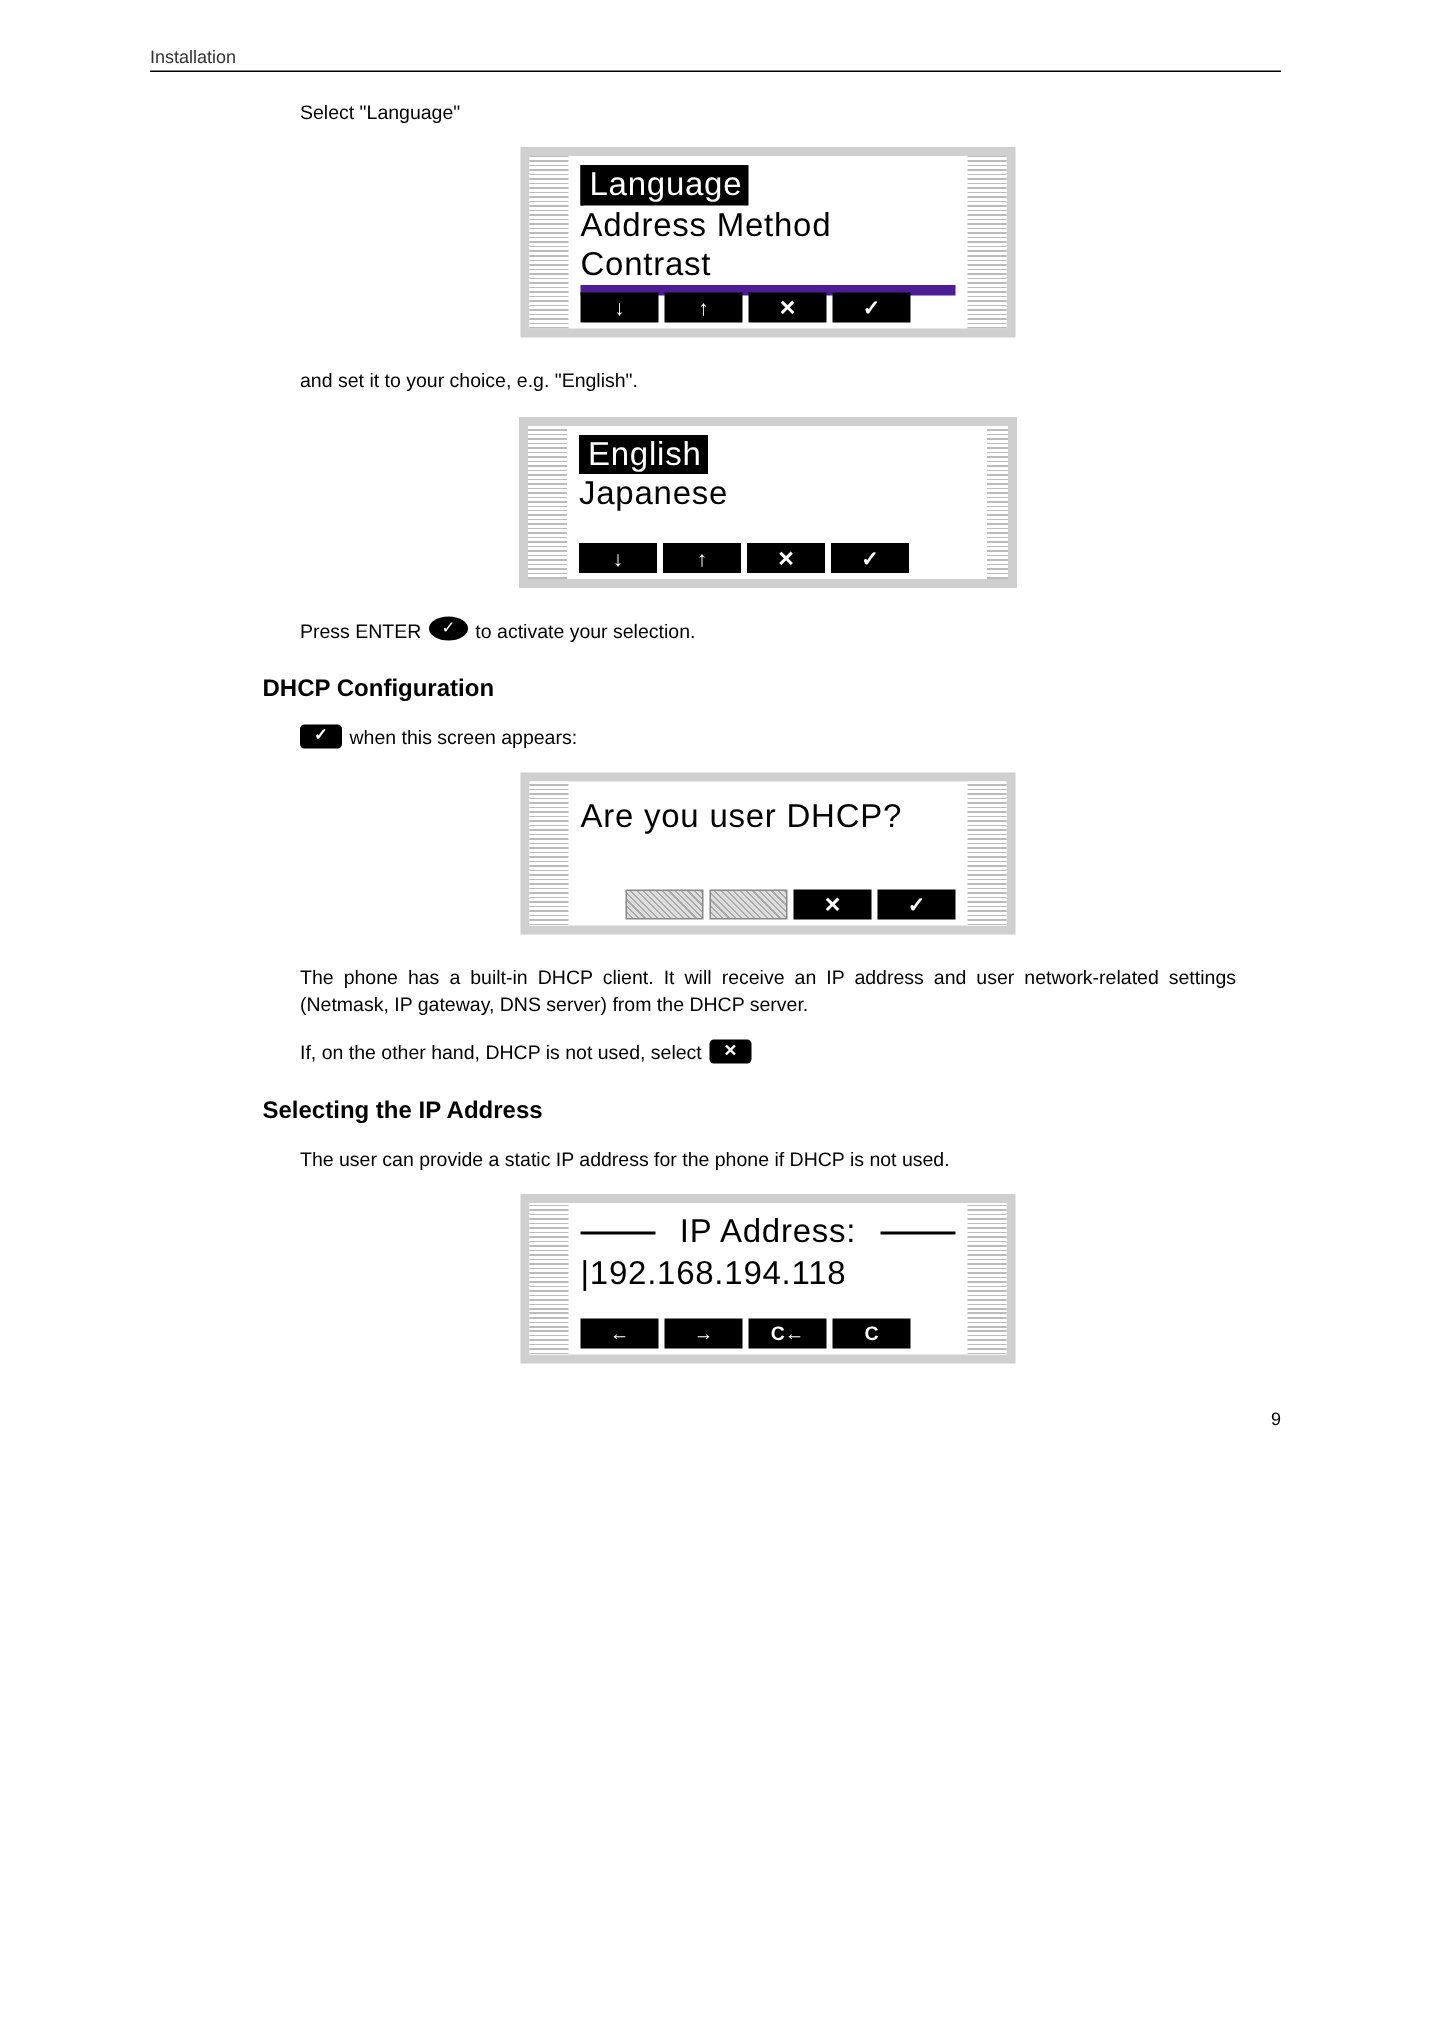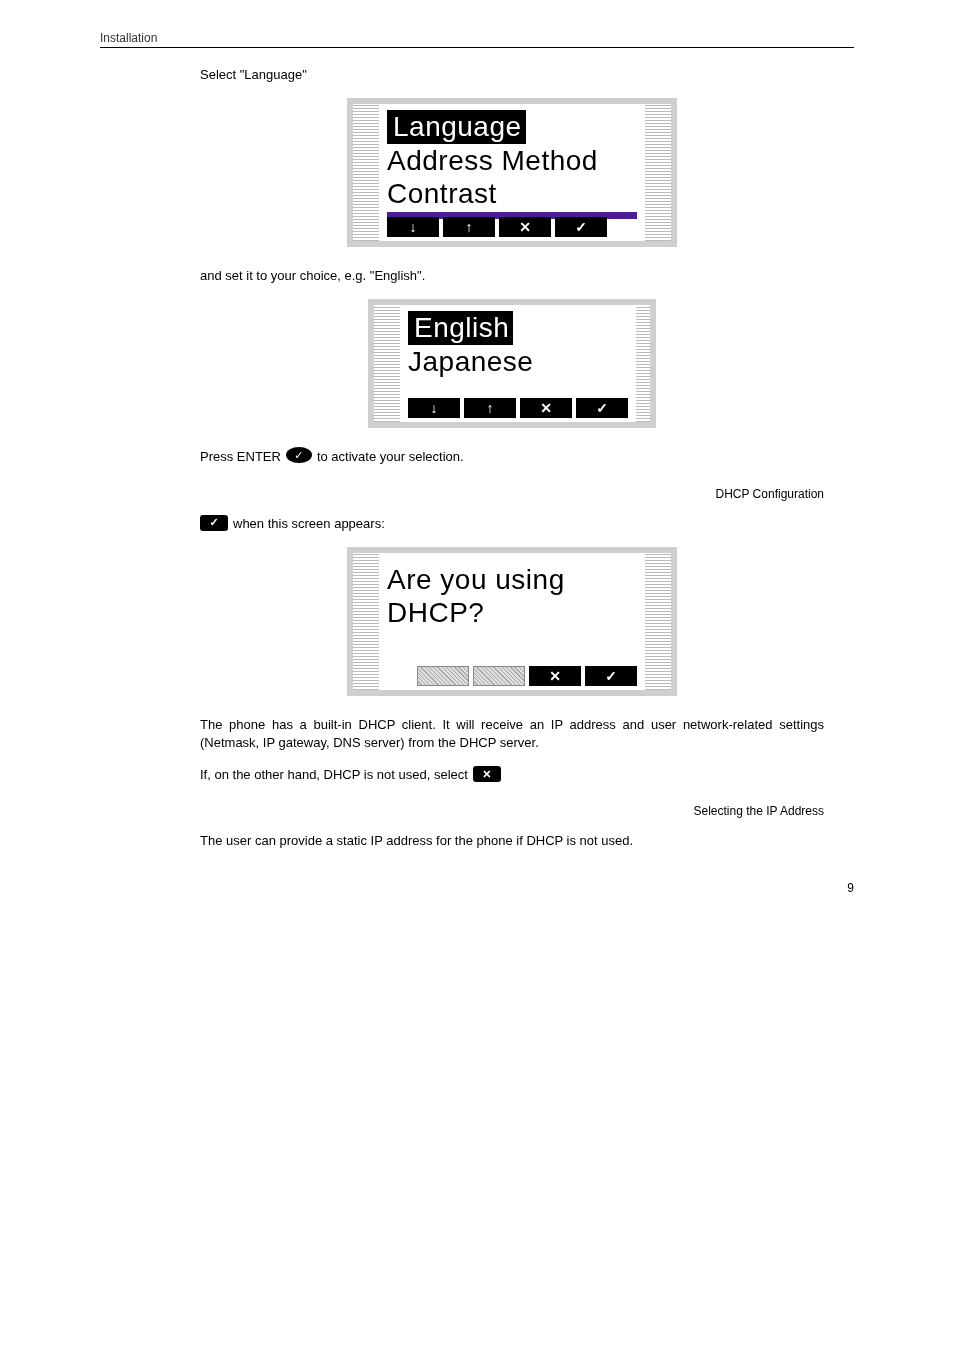--- a/index.html
+++ b/index.html
@@ -31,24 +31,23 @@
       margin: 0 0 14px 0;
       text-align: justify;
     }
     .body-flow {
       display: flex;
       flex-wrap: wrap;
       align-items: flex-start;
       gap: 5px;
     }
     .heading {
-      font-size: 12px;
-      font-weight: normal;
+      font-size: 16px;
+      font-weight: bold;
       margin: 20px 0 14px 0;
-      text-align: right;
     }
     .heading-ml {
       margin-left: -25px;
     }
     .lcd-wrap {
       display: flex;
       justify-content: center;
       margin: 10px 0 20px 0;
     }
     .lcd {
@@ -72,21 +71,21 @@
     }
     .lcd-center {
       flex: 1;
       padding: 6px 8px 4px 8px;
       display: flex;
       flex-direction: column;
     }
     .lcd-font {
       font-family: "Arial Narrow", Arial, sans-serif;
       letter-spacing: 0.5px;
-      font-size: 28px;
+      font-size: 22px;
       line-height: 1.2;
     }
     .lcd-sel {
       display: inline-block;
       background: #000;
       color: #fff;
       padding: 0 4px;
       border-left: 2px solid #000;
     }
     .softkey-row {
@@ -219,21 +218,21 @@
         </div>
       </div>
       <div class="hatch-right"></div>
     </div>
       </div>
   </div>
 
   <p class="body-text">and set it to your choice, e.g. "English".</p>
 
   <div class="lcd-wrap">
-    <div class="lcd" style="width:288px;">
+    <div class="lcd" style="width:332px;">
         <div class="lcd-inner">
       <div class="hatch"></div>
       <div class="lcd-center">
         <div class="lcd-font"><span class="lcd-sel">English</span></div>
         <div class="lcd-font">Japanese</div>
         <div style="height:14px;"></div>
         <div class="softkey-row">
           <div class="softkey">↓</div>
           <div class="softkey">↑</div>
           <div class="softkey">✕</div>
@@ -256,21 +255,21 @@
   <p class="body-text body-flow">
     <span class="btn-inline">✓</span>
     <span>when this screen appears:</span>
   </p>
 
   <div class="lcd-wrap">
     <div class="lcd">
         <div class="lcd-inner">
       <div class="hatch"></div>
       <div class="lcd-center">
-        <div class="lcd-font" style="margin-top:4px;">Are you using DHCP?</div>
+        <div class="lcd-font" style="margin-top:4px;">Are you user DHCP?</div>
         <div style="height:30px;"></div>
         <div class="softkey-row-right">
           <div class="softkey-disabled"></div>
           <div class="softkey-disabled"></div>
           <div class="softkey">✕</div>
           <div class="softkey">✓</div>
         </div>
       </div>
       <div class="hatch-right"></div>
     </div>
@@ -281,16 +280,39 @@
 
   <p class="body-text body-flow">
     <span>If, on the other hand, DHCP is not used, select</span>
     <span class="btn-inline">✕</span>
   </p>
 
   <h2 class="heading heading-ml">Selecting the IP Address</h2>
 
   <p class="body-text">The user can provide a static IP address for the phone if DHCP is not used.</p>
 
+  <div class="lcd-wrap">
+    <div class="lcd">
+        <div class="lcd-inner">
+      <div class="hatch"></div>
+      <div class="lcd-center">
+        <div class="lcd-font lcd-title-row">
+          <span class="line-left"></span>
+          <span>IP Address:</span>
+          <span class="line-right"></span>
+        </div>
+        <div class="lcd-font" style="text-align:left; padding-top:2px;">|192.168.194.118</div>
+        <div style="height:8px;"></div>
+        <div class="kb-row" style="justify-content:flex-start;">
+          <div class="kb-key">←</div>
+          <div class="kb-key">→</div>
+          <div class="kb-key">C←</div>
+          <div class="kb-key">C</div>
+        </div>
+      </div>
+      <div class="hatch-right"></div>
+    </div>
+      </div>
+  </div>
 
 </div>
 
 <div class="page-number">9</div>
 
 </body></html>

